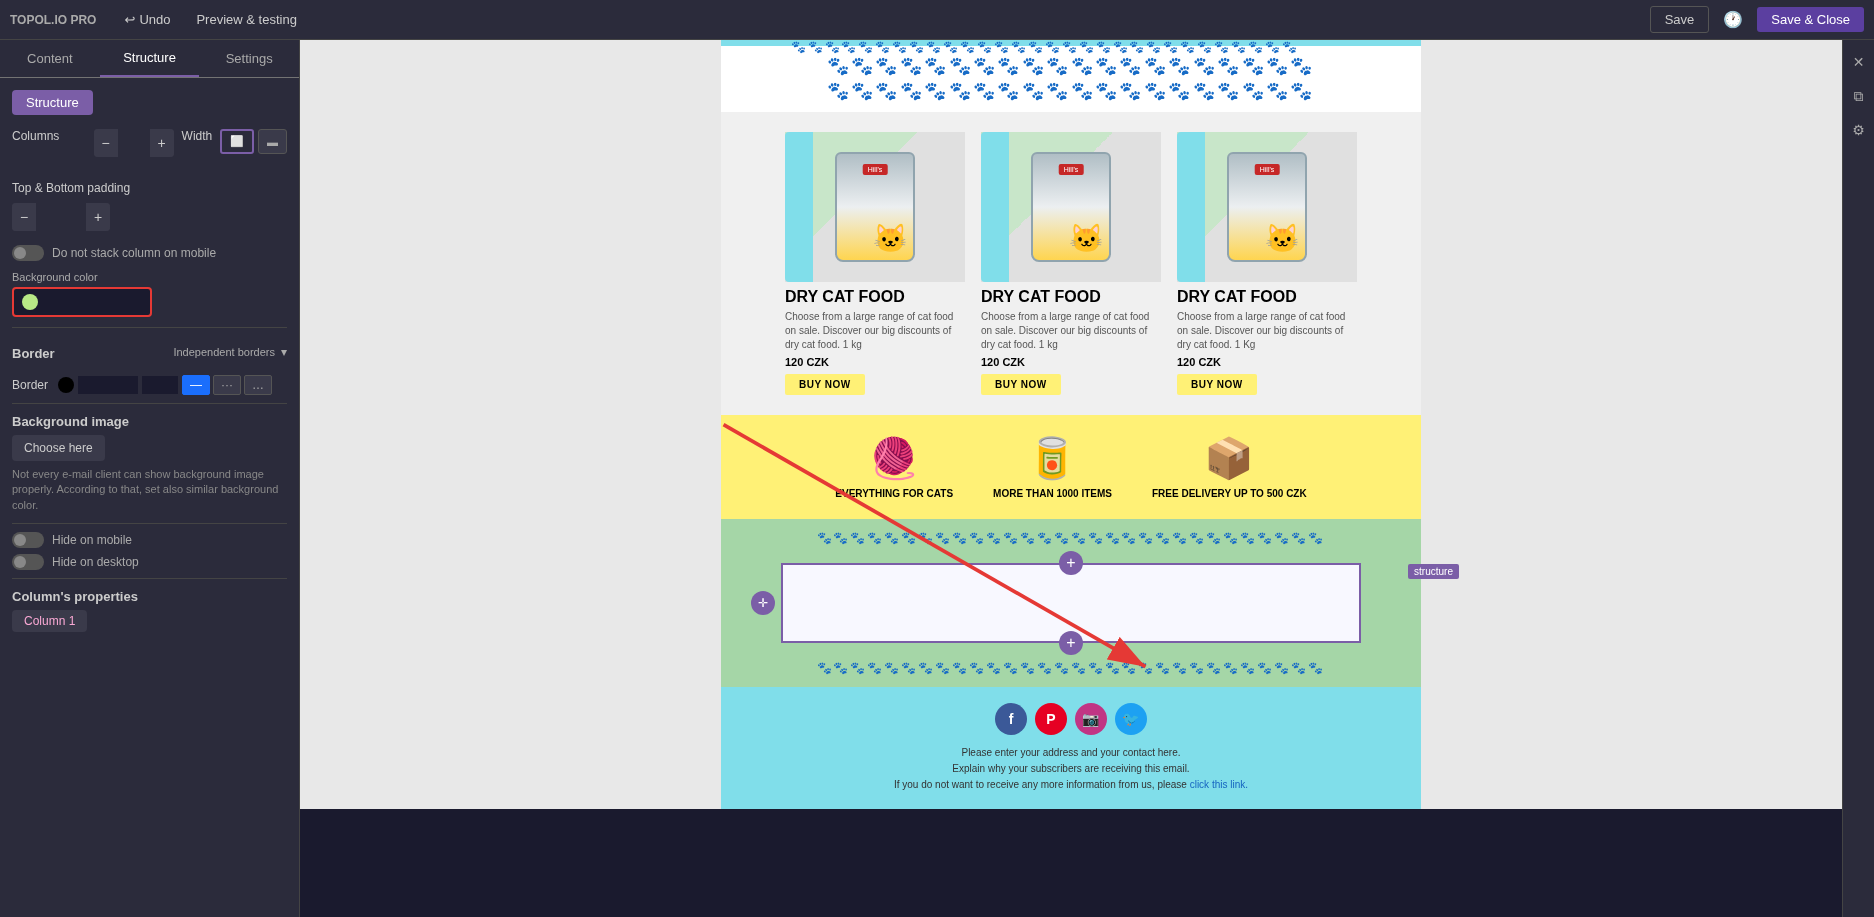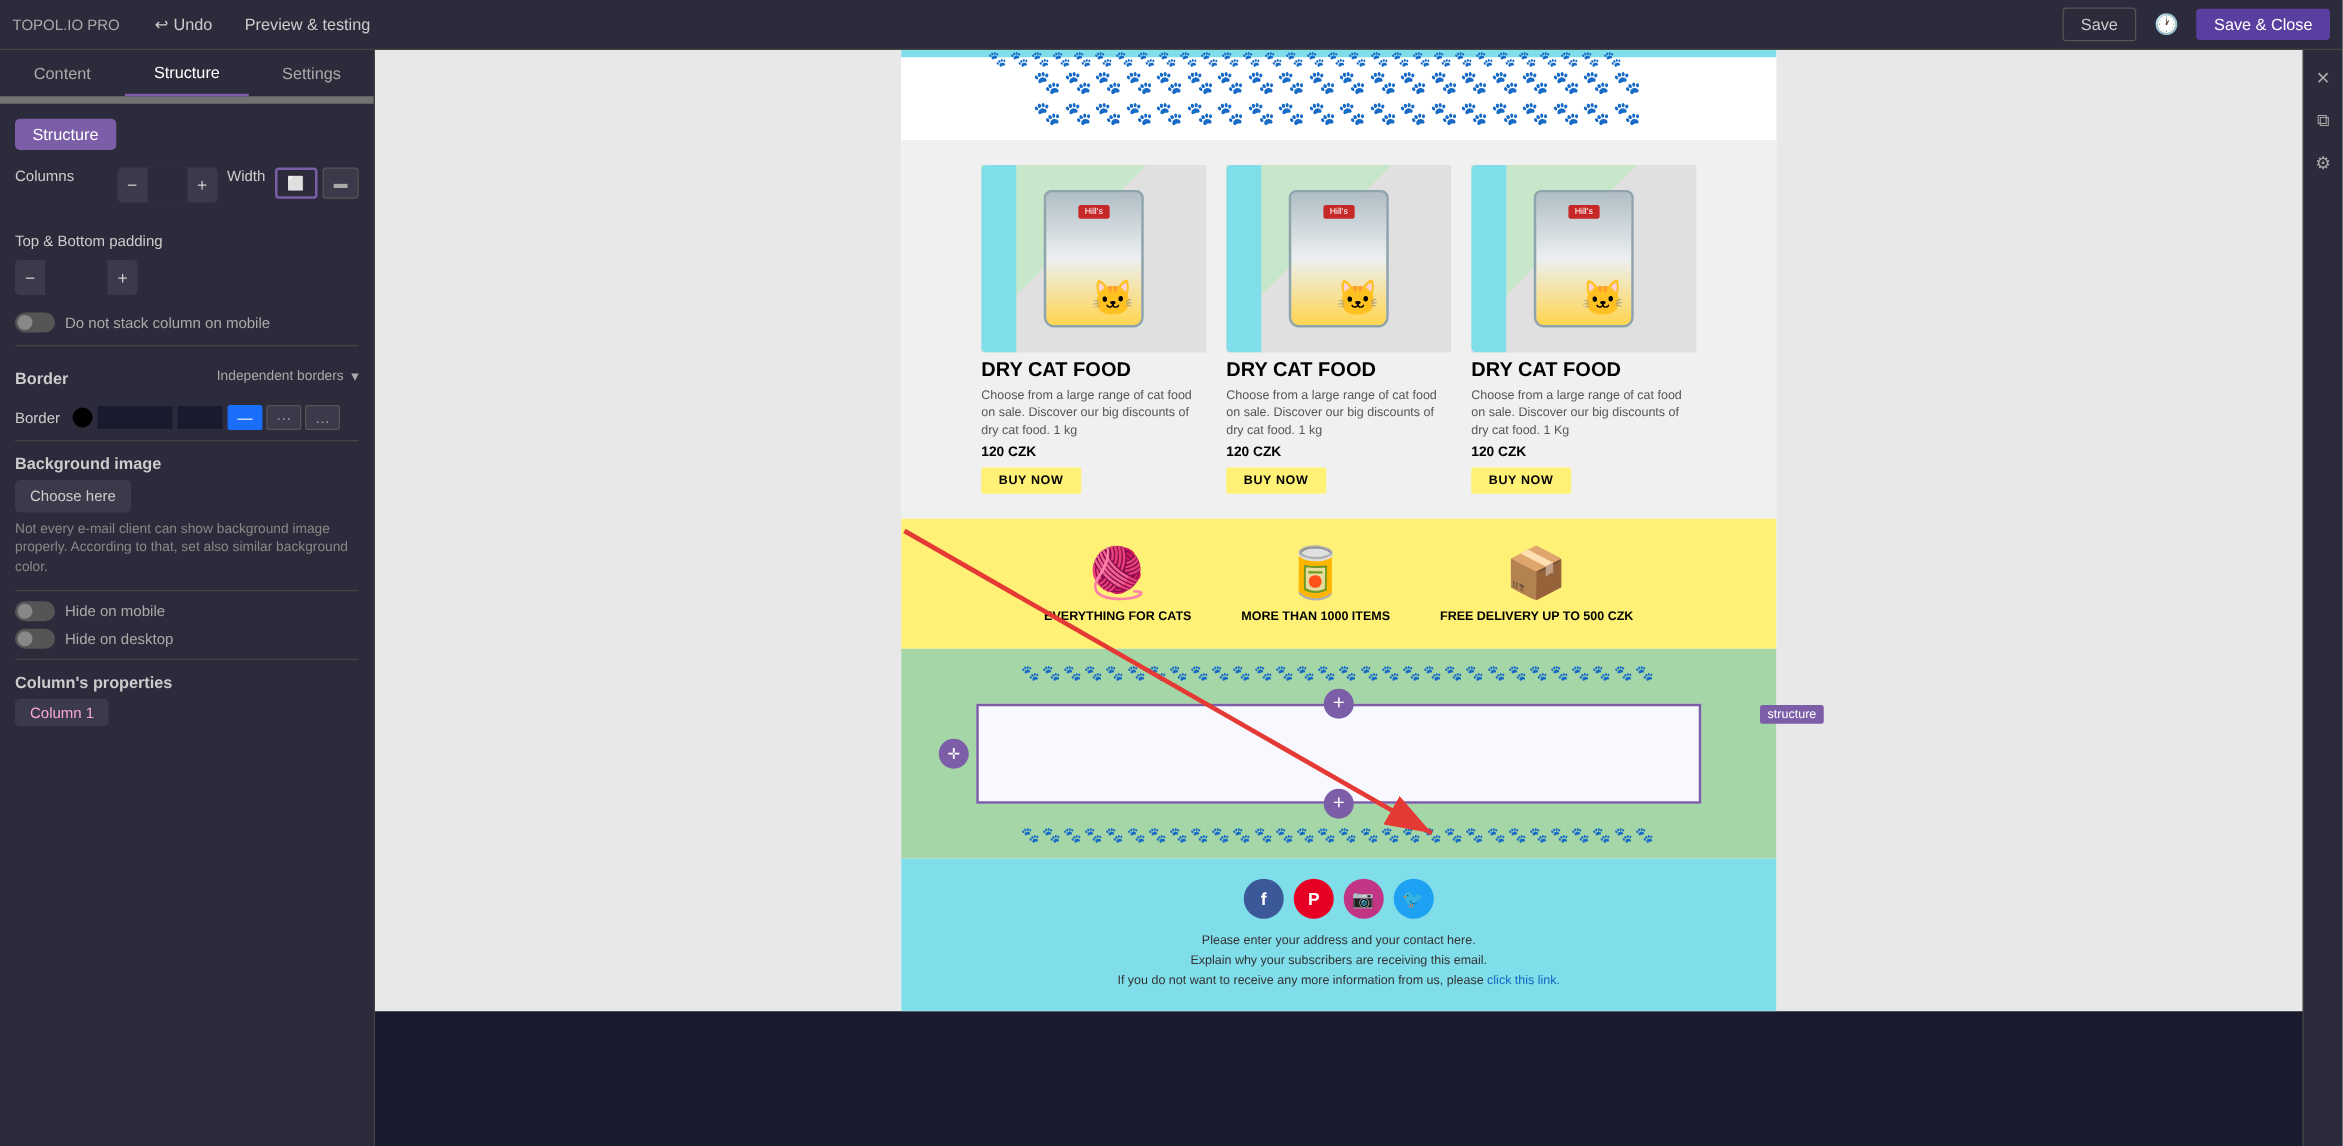--- a/index.html
+++ b/index.html
@@ -12,21 +12,21 @@
       display: flex;
       align-items: center;
       padding: 0 10px;
       gap: 10px;
       flex-shrink: 0;
       border-bottom: 1px solid #444;
     }
     .topbar-logo {
       color: #aaa;
       font-size: 12px;
-      font-weight: normal;
+      font-weight: bold;
       margin-right: 10px;
     }
     .topbar-btn {
       background: none;
       border: none;
       color: #ccc;
       font-size: 13px;
       cursor: pointer;
       display: flex;
       align-items: center;
@@ -76,21 +76,21 @@
       border-right: 1px solid #444;
       display: flex;
       flex-direction: column;
       overflow-y: auto;
       flex-shrink: 0;
     }
 
     
     .panel-tabs {
       display: flex;
-      border-bottom: 6px solid #737373;
+      border-bottom: 1px solid #737373;
     }
     .panel-tab {
       flex: 1;
       padding: 10px;
       text-align: center;
       color: #aaa;
       font-size: 13px;
       cursor: pointer;
       background: none;
       border: none;
@@ -705,20 +705,27 @@
         </div>
       </div>
 
       
       <div class="toggle-row">
         <div class="toggle"></div>
         <span class="toggle-label">Do not stack column on mobile</span>
       </div>
 
       
+      <div class="color-field-section">
+        <div class="color-field-label">Background color</div>
+        <div class="color-field">
+          <div class="color-dot" style="background: rgb(184, 233, 134);"></div>
+          <input class="color-val" readonly="" style="">
+        </div>
+      </div>
 
       <div class="section-divider"></div>
 
       
       <div class="border-row">
         <span class="section-title">Border</span>
         <span style="flex:1"></span>
         <button class="indep-btn">Independent borders</button>
         <span style="color:#aaa; font-size:12px;">▾</span>
       </div>

